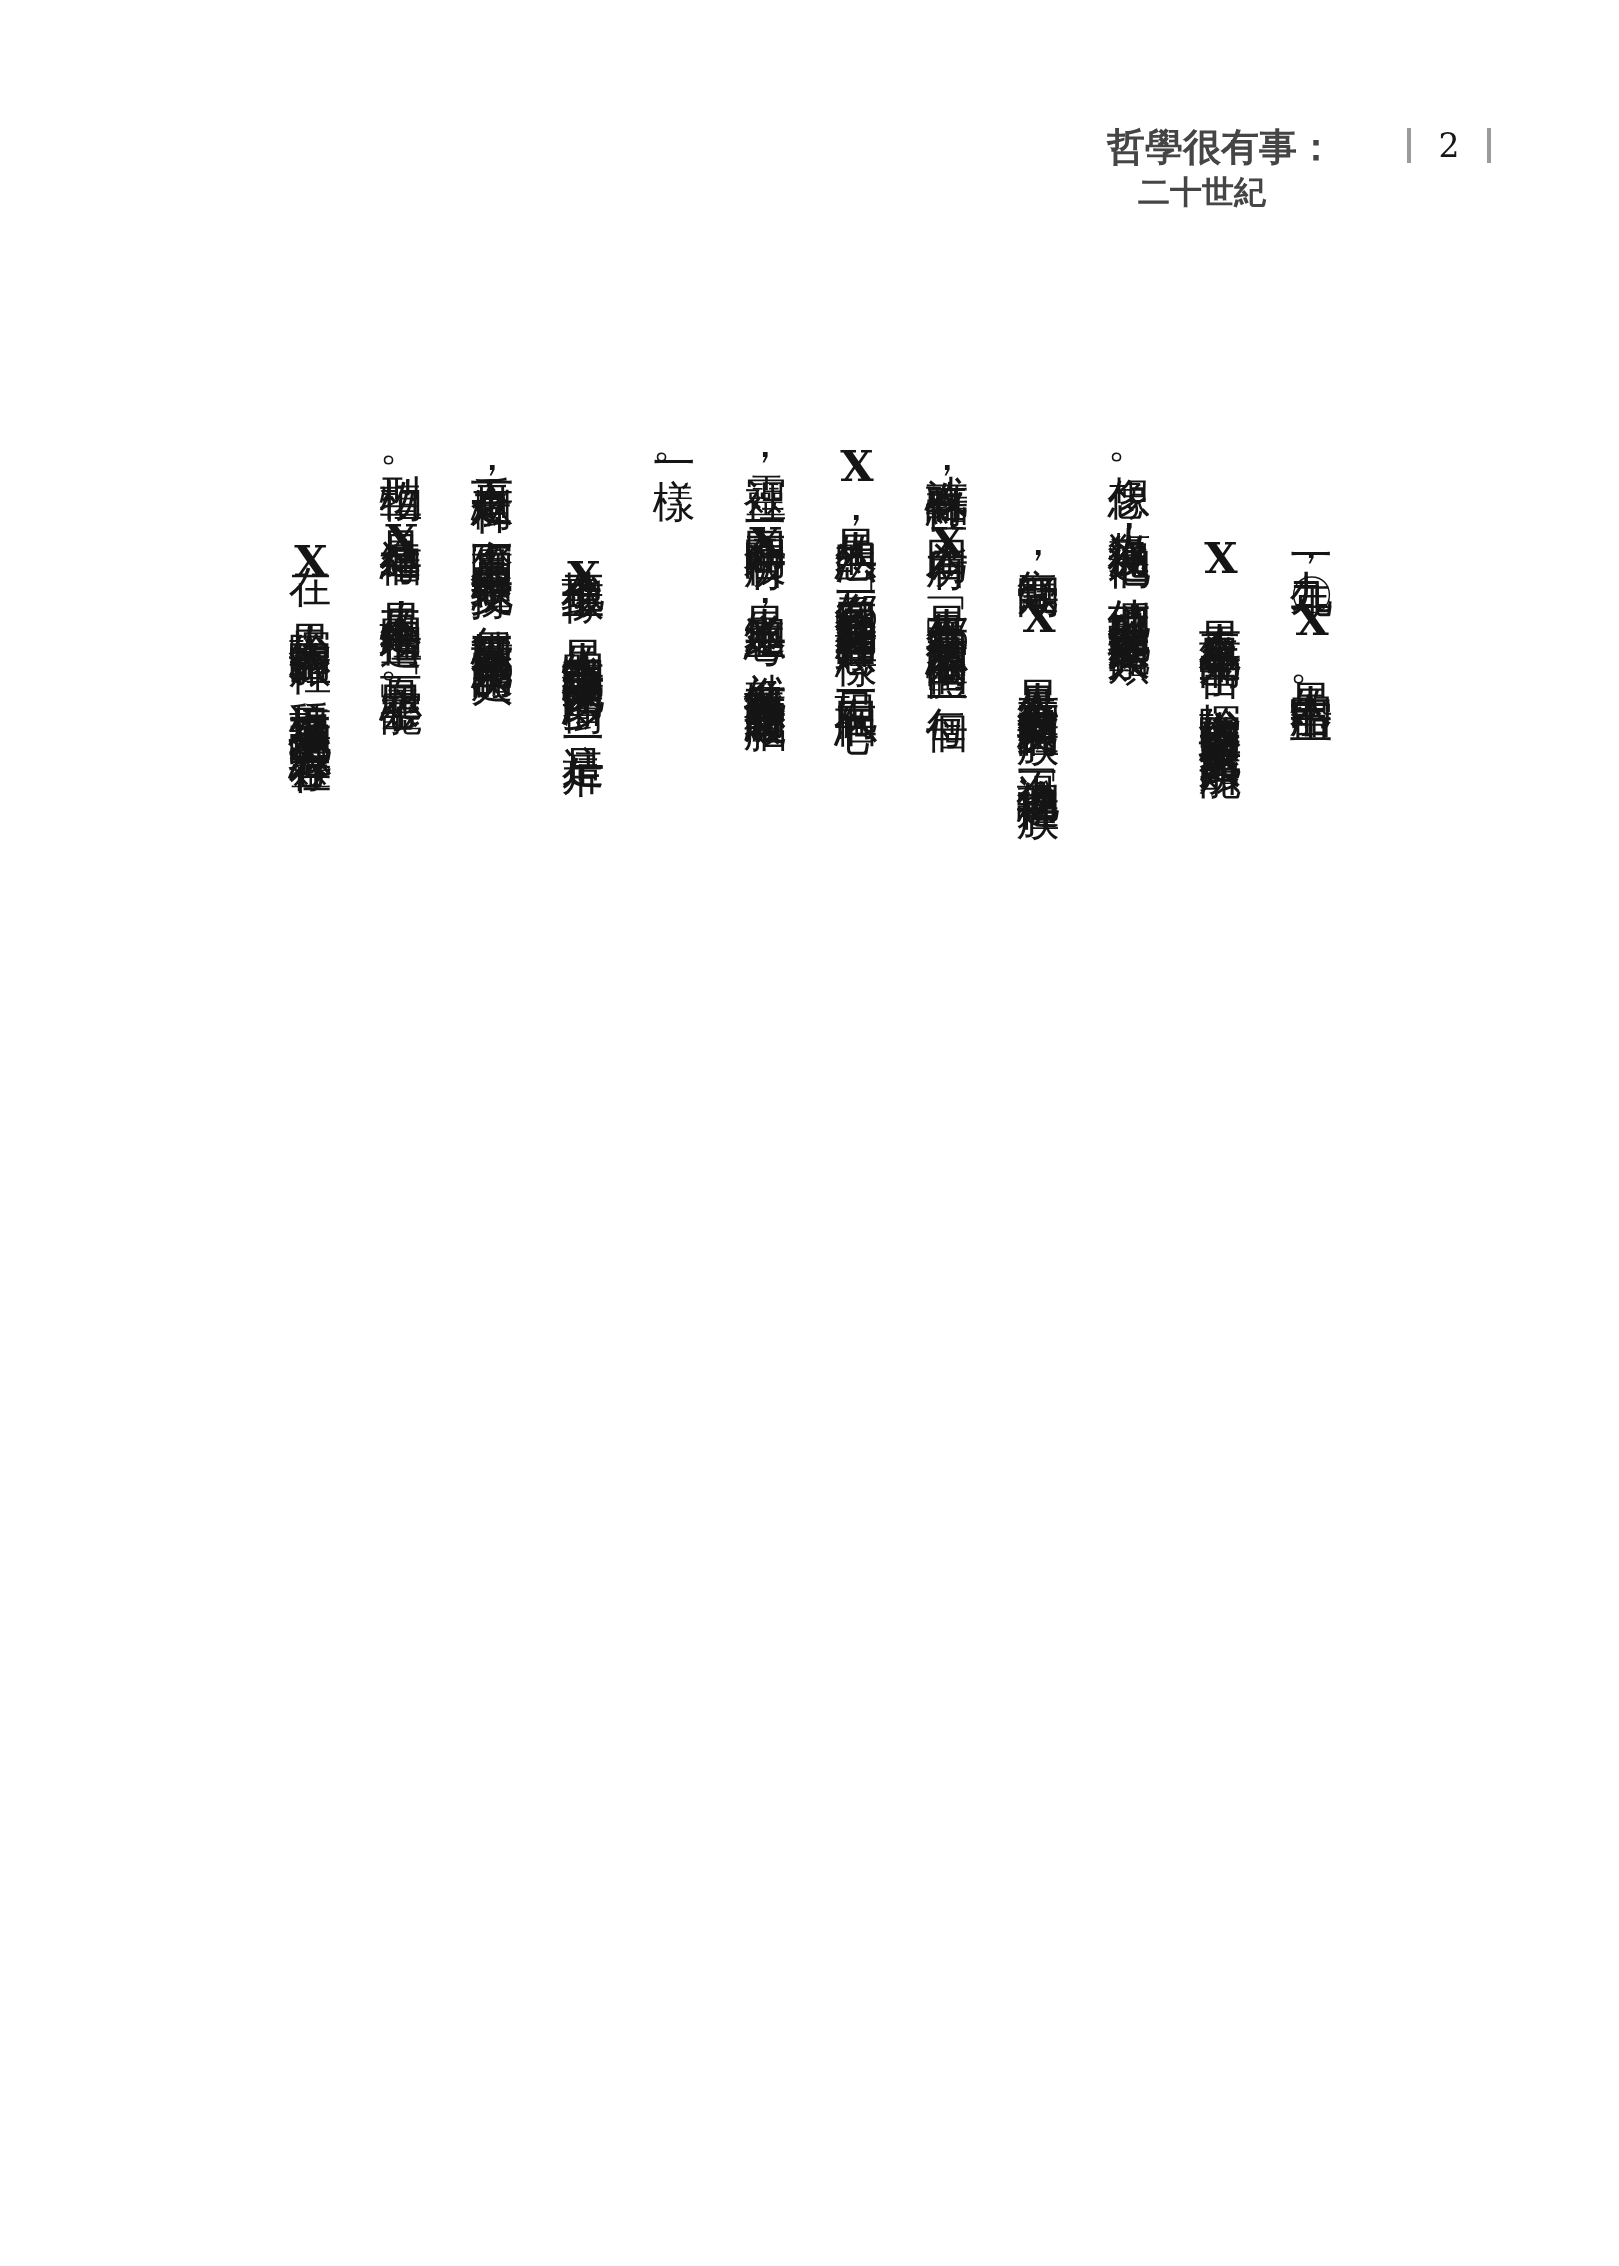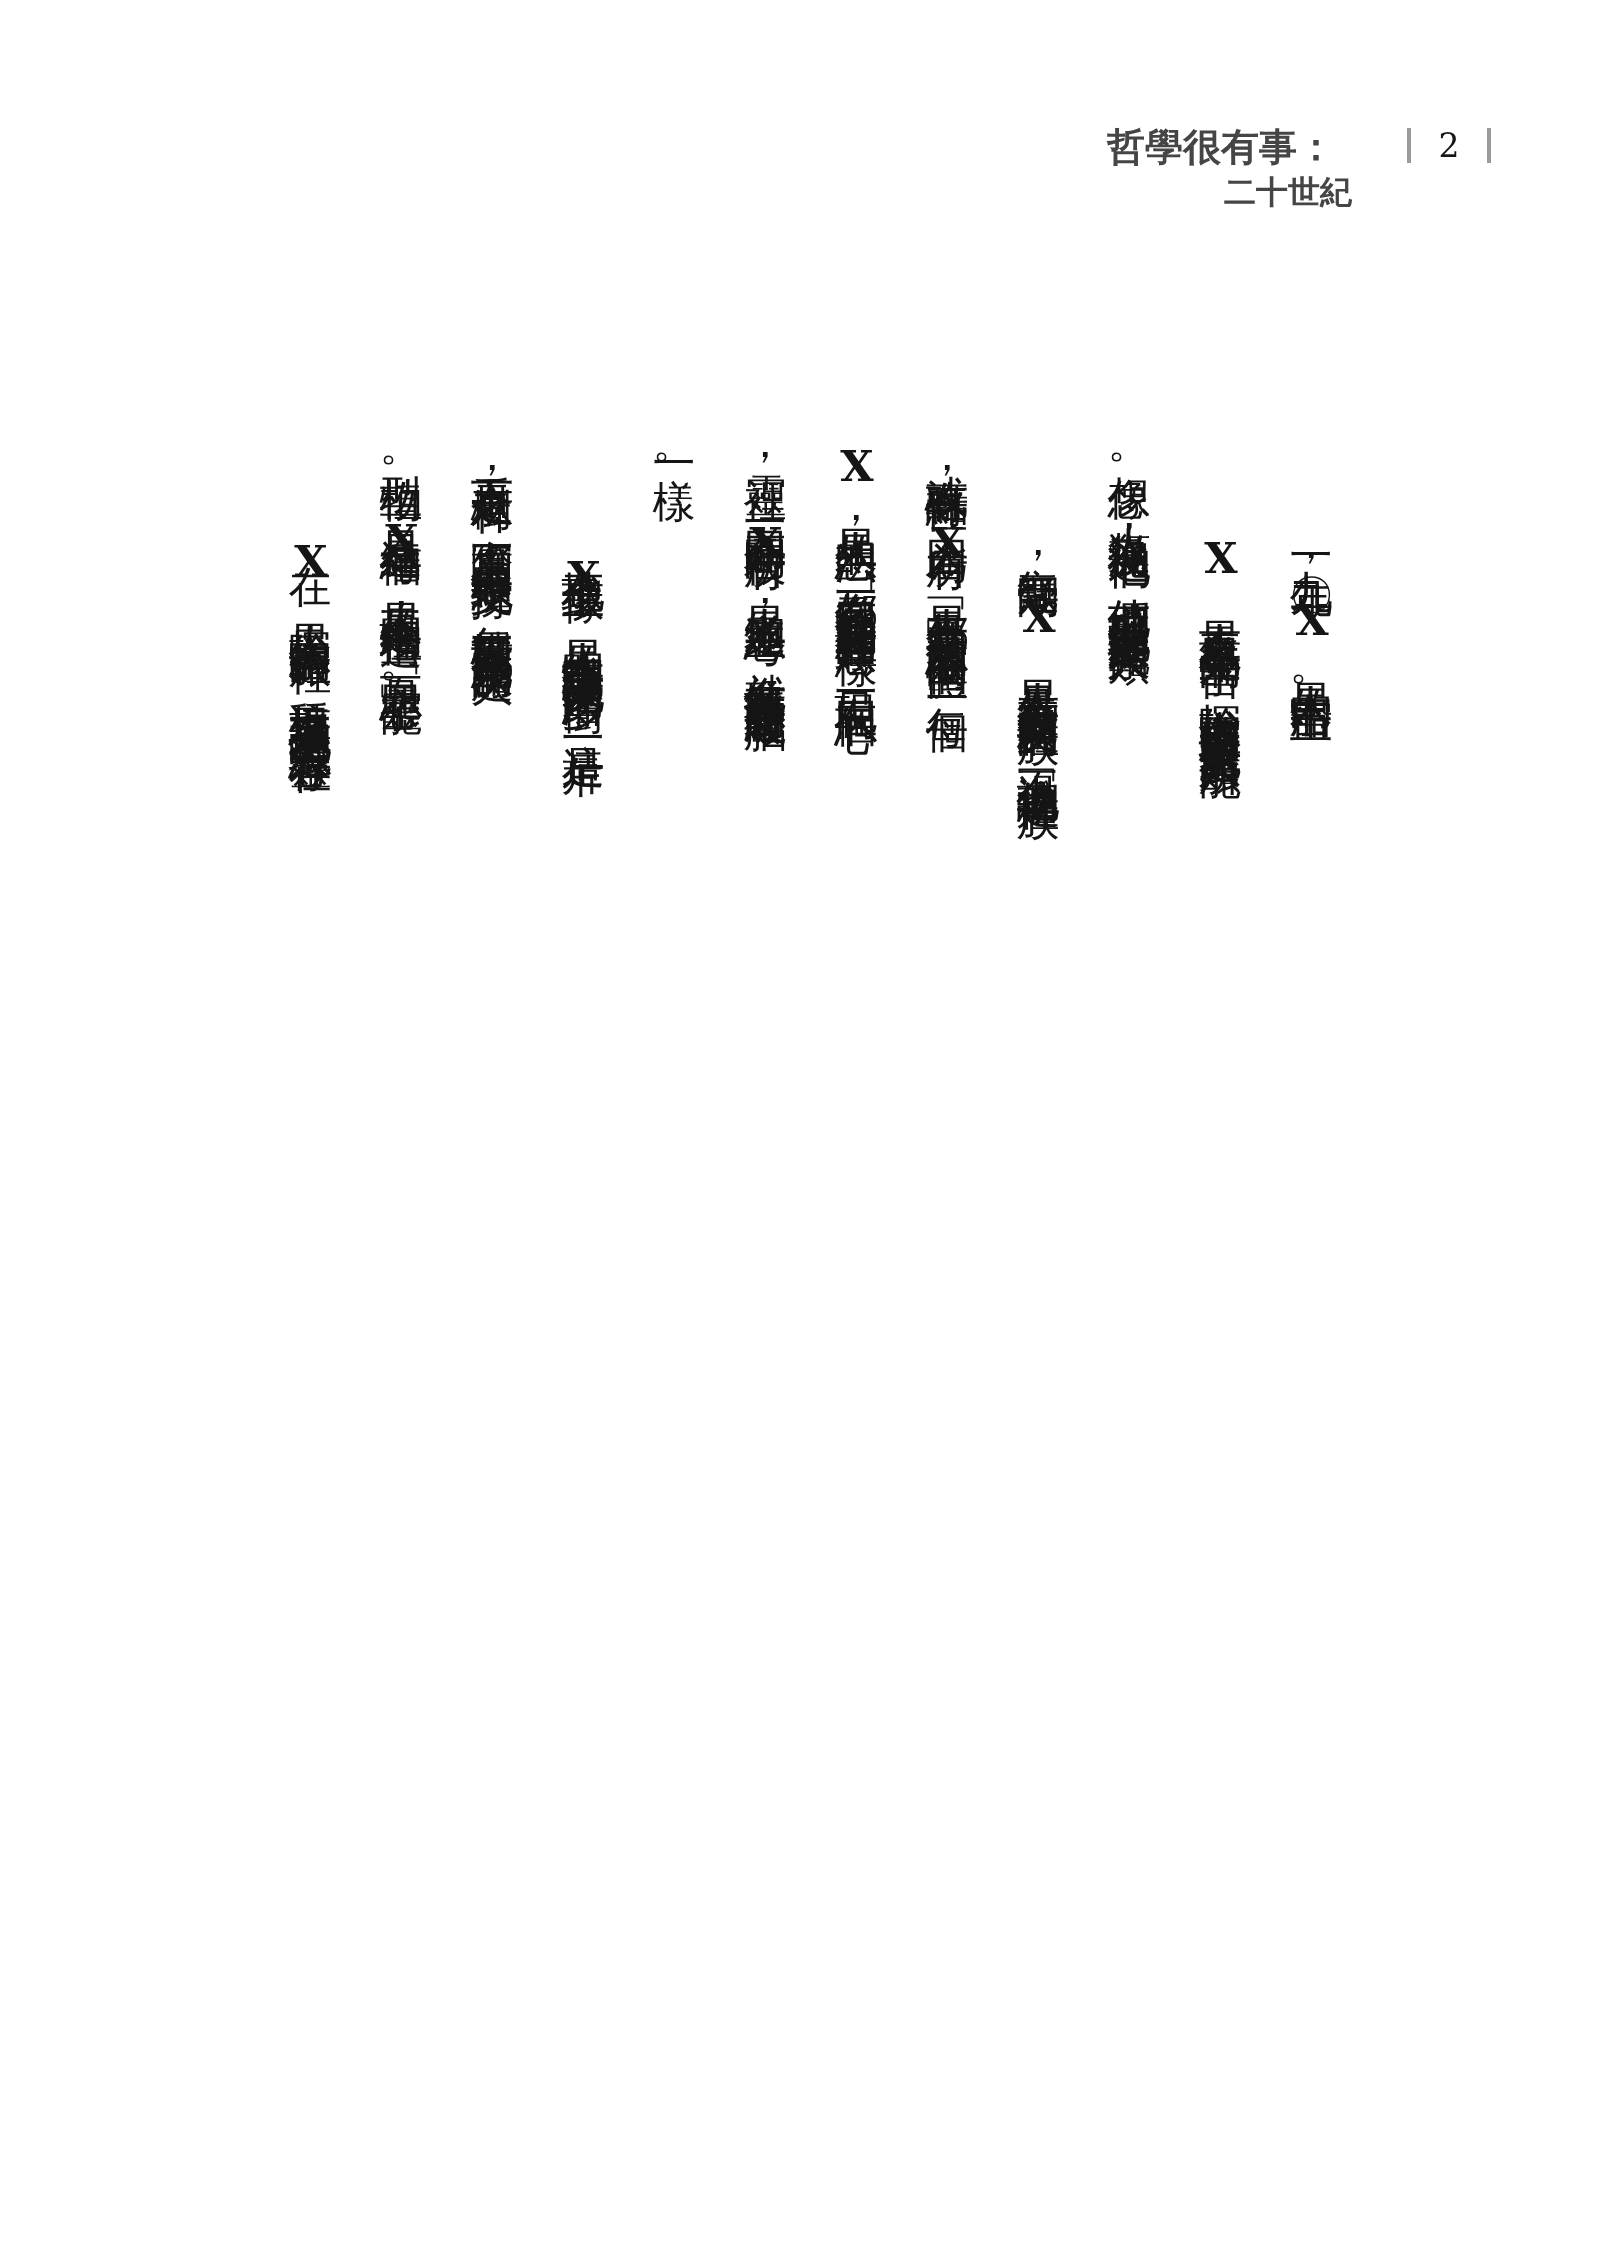--- a/index.html
+++ b/index.html
@@ -23,21 +23,21 @@
     top: 126px;
     font-size: 38px;
     line-height: 42px;
     font-weight: bold;
     color: #454545;
     letter-spacing: 0px;
     white-space: nowrap;
   }
   .series-subtitle {
     position: absolute;
-    left: 1224px;
+    left: 1138px;
     top: 175px;
     font-size: 32px;
     line-height: 35px;
     font-weight: bold;
     color: #454545;
     letter-spacing: 0px;
     white-space: nowrap;
   }
   .pagenum-group {
     position: absolute;

